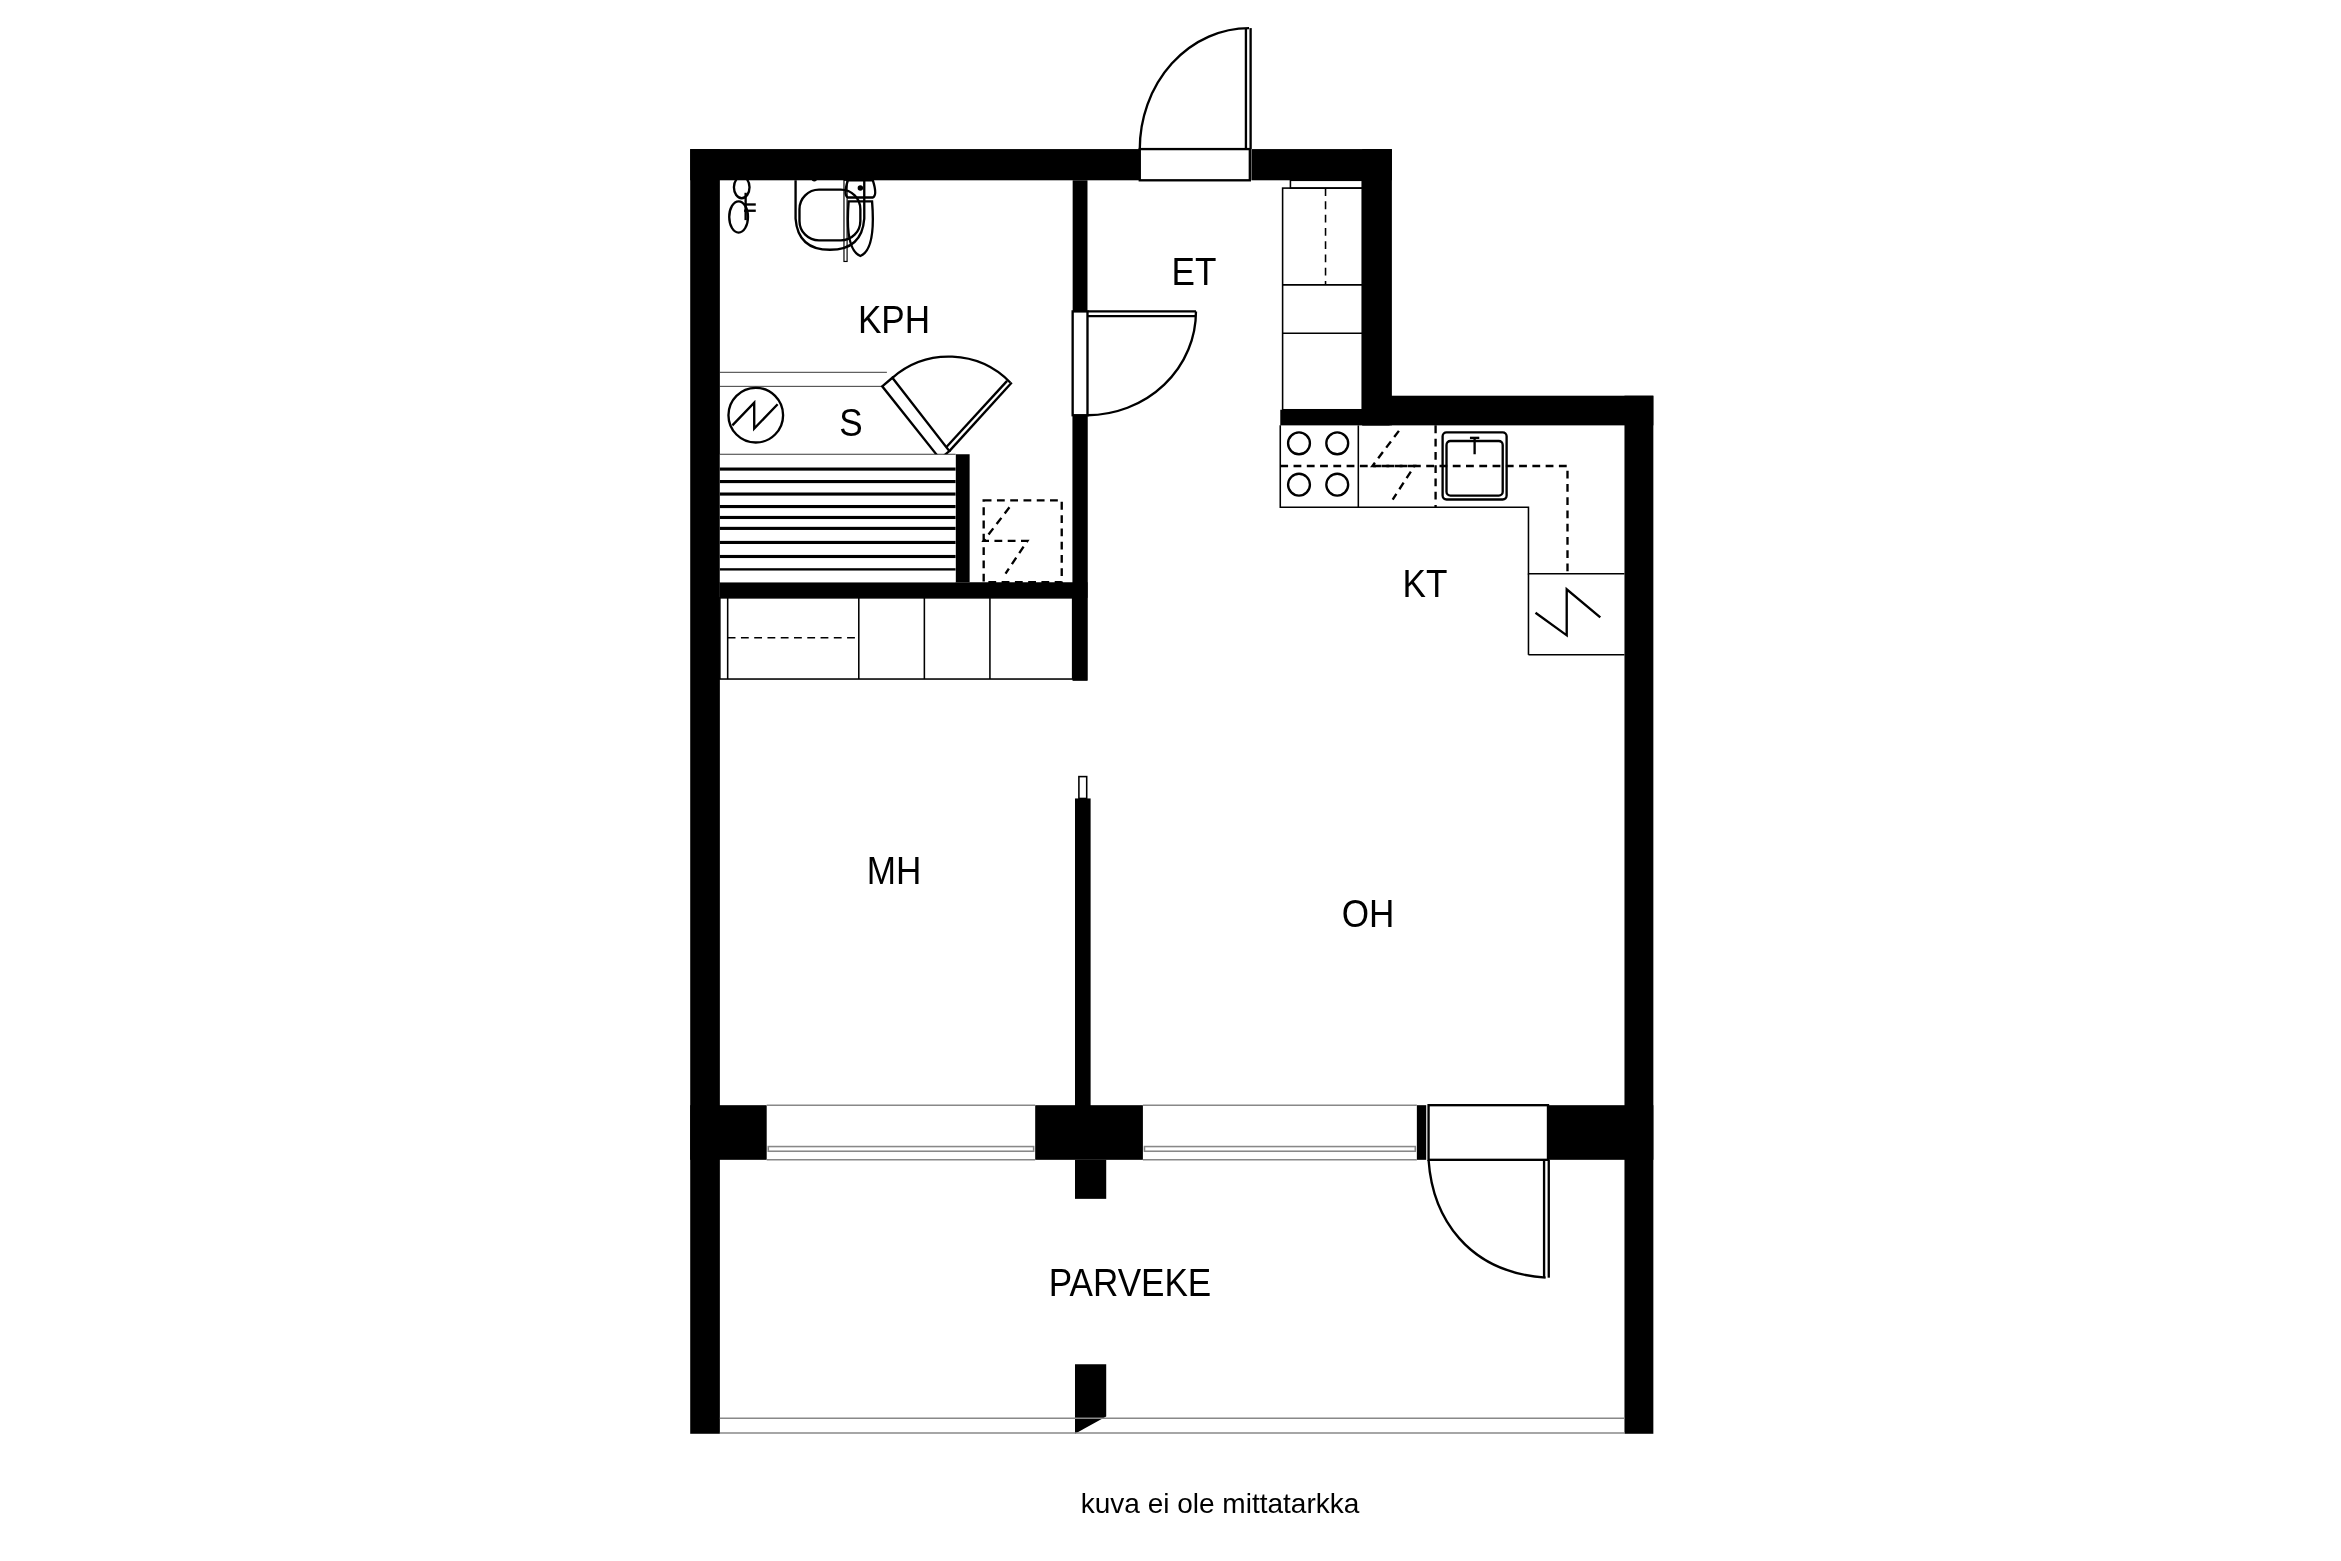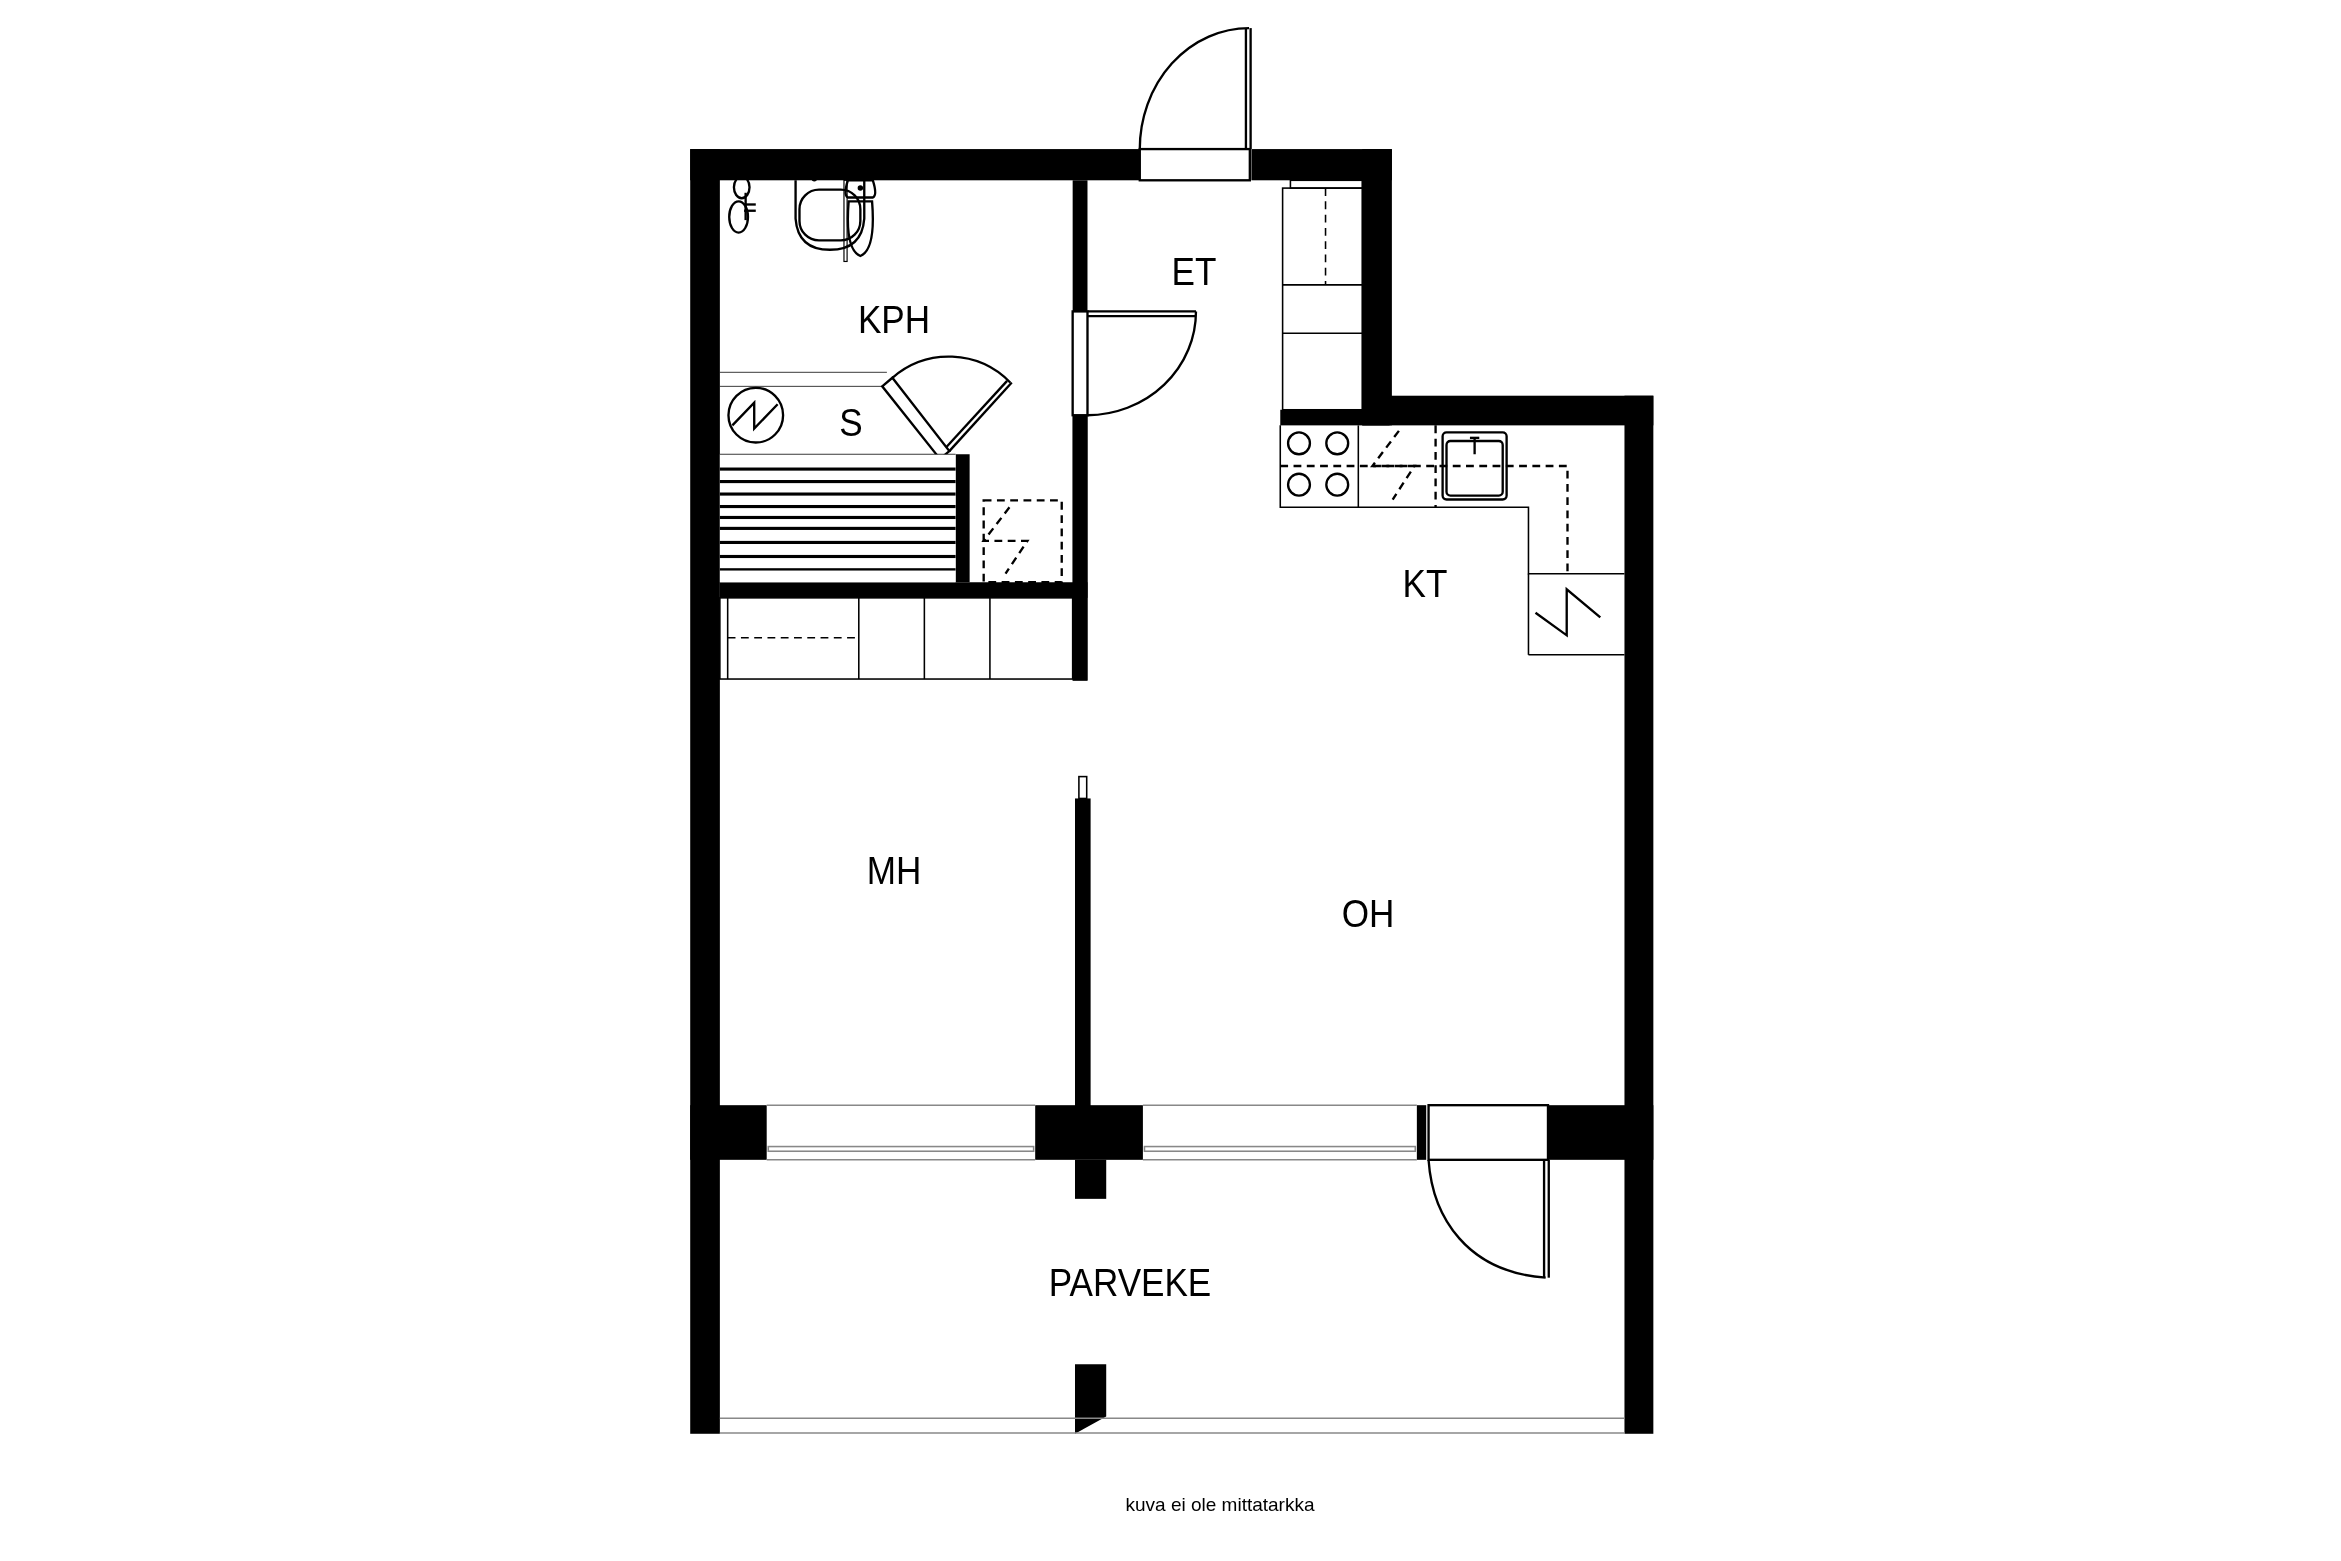--- a/index.html
+++ b/index.html
@@ -7,21 +7,21 @@
   #plan { position: absolute; left: 0; top: 0; width: 2342px; height: 1561px; }
   .label {
     position: absolute;
     font-family: "Liberation Sans", "DejaVu Sans", sans-serif;
     color: #000;
     transform: translate(-50%, -50%);
     white-space: nowrap;
     line-height: 1;
   }
   .room-label { font-size: 39px; transform: translate(-50%, -50%) scaleX(0.9); }
-  .footer { font-size: 19px; }
+  .footer { font-size: 28px; }
 </style>
 </head>
 <body>
 
 <svg id="plan" viewBox="0 0 3000 2000" xmlns="http://www.w3.org/2000/svg">
   <rect x="0" y="0" width="3000" height="2000" fill="#fff"></rect>
 
   <g fill="#000">
 
     <rect x="884" y="191" width="576" height="40"></rect>

